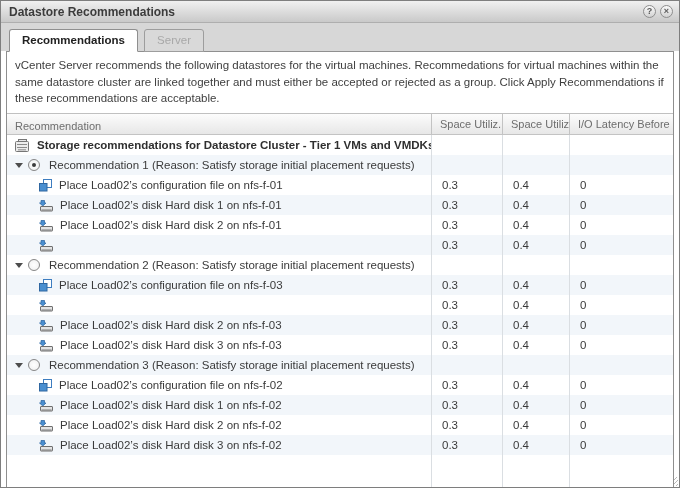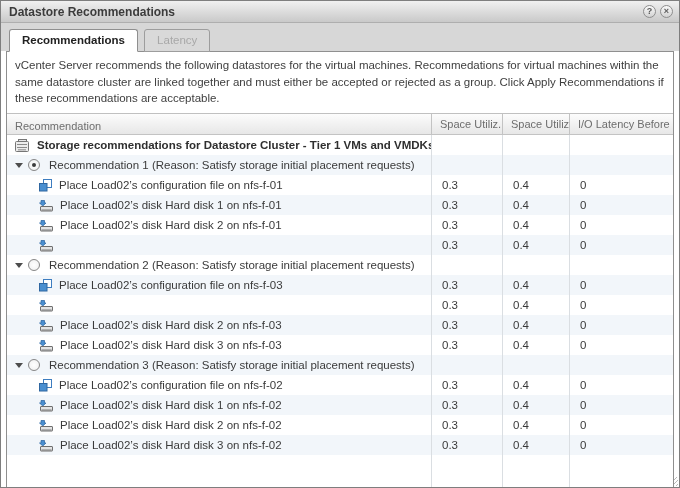--- a/index.html
+++ b/index.html
@@ -96,21 +96,21 @@
 <div class="dialog">
 
   <div class="titlebar">
     <span class="title">Datastore Recommendations</span>
     <span class="win-btn">?</span>
     <span class="win-btn">×</span>
   </div>
 
   <div class="tabstrip">
     <span class="tab active">Recommendations</span>
-    <span class="tab disabled">Latency</span>
+    <span class="tab disabled">Server</span>
   </div>
 
   <div class="panel">
     <div class="description">vCenter Server recommends the following datastores for the virtual machines. Recommedations for virtual machines within the same datastore cluster are linked together and must either be accepted or rejected as a group. Click Apply Recommendations if these recommendations are acceptable.</div>
 
     <div class="grid">
 
       <div class="thead">
         <div class="th c1 vline">Recommendation</div>
         <div class="th c2 vline">Space Utiliz...</div>

